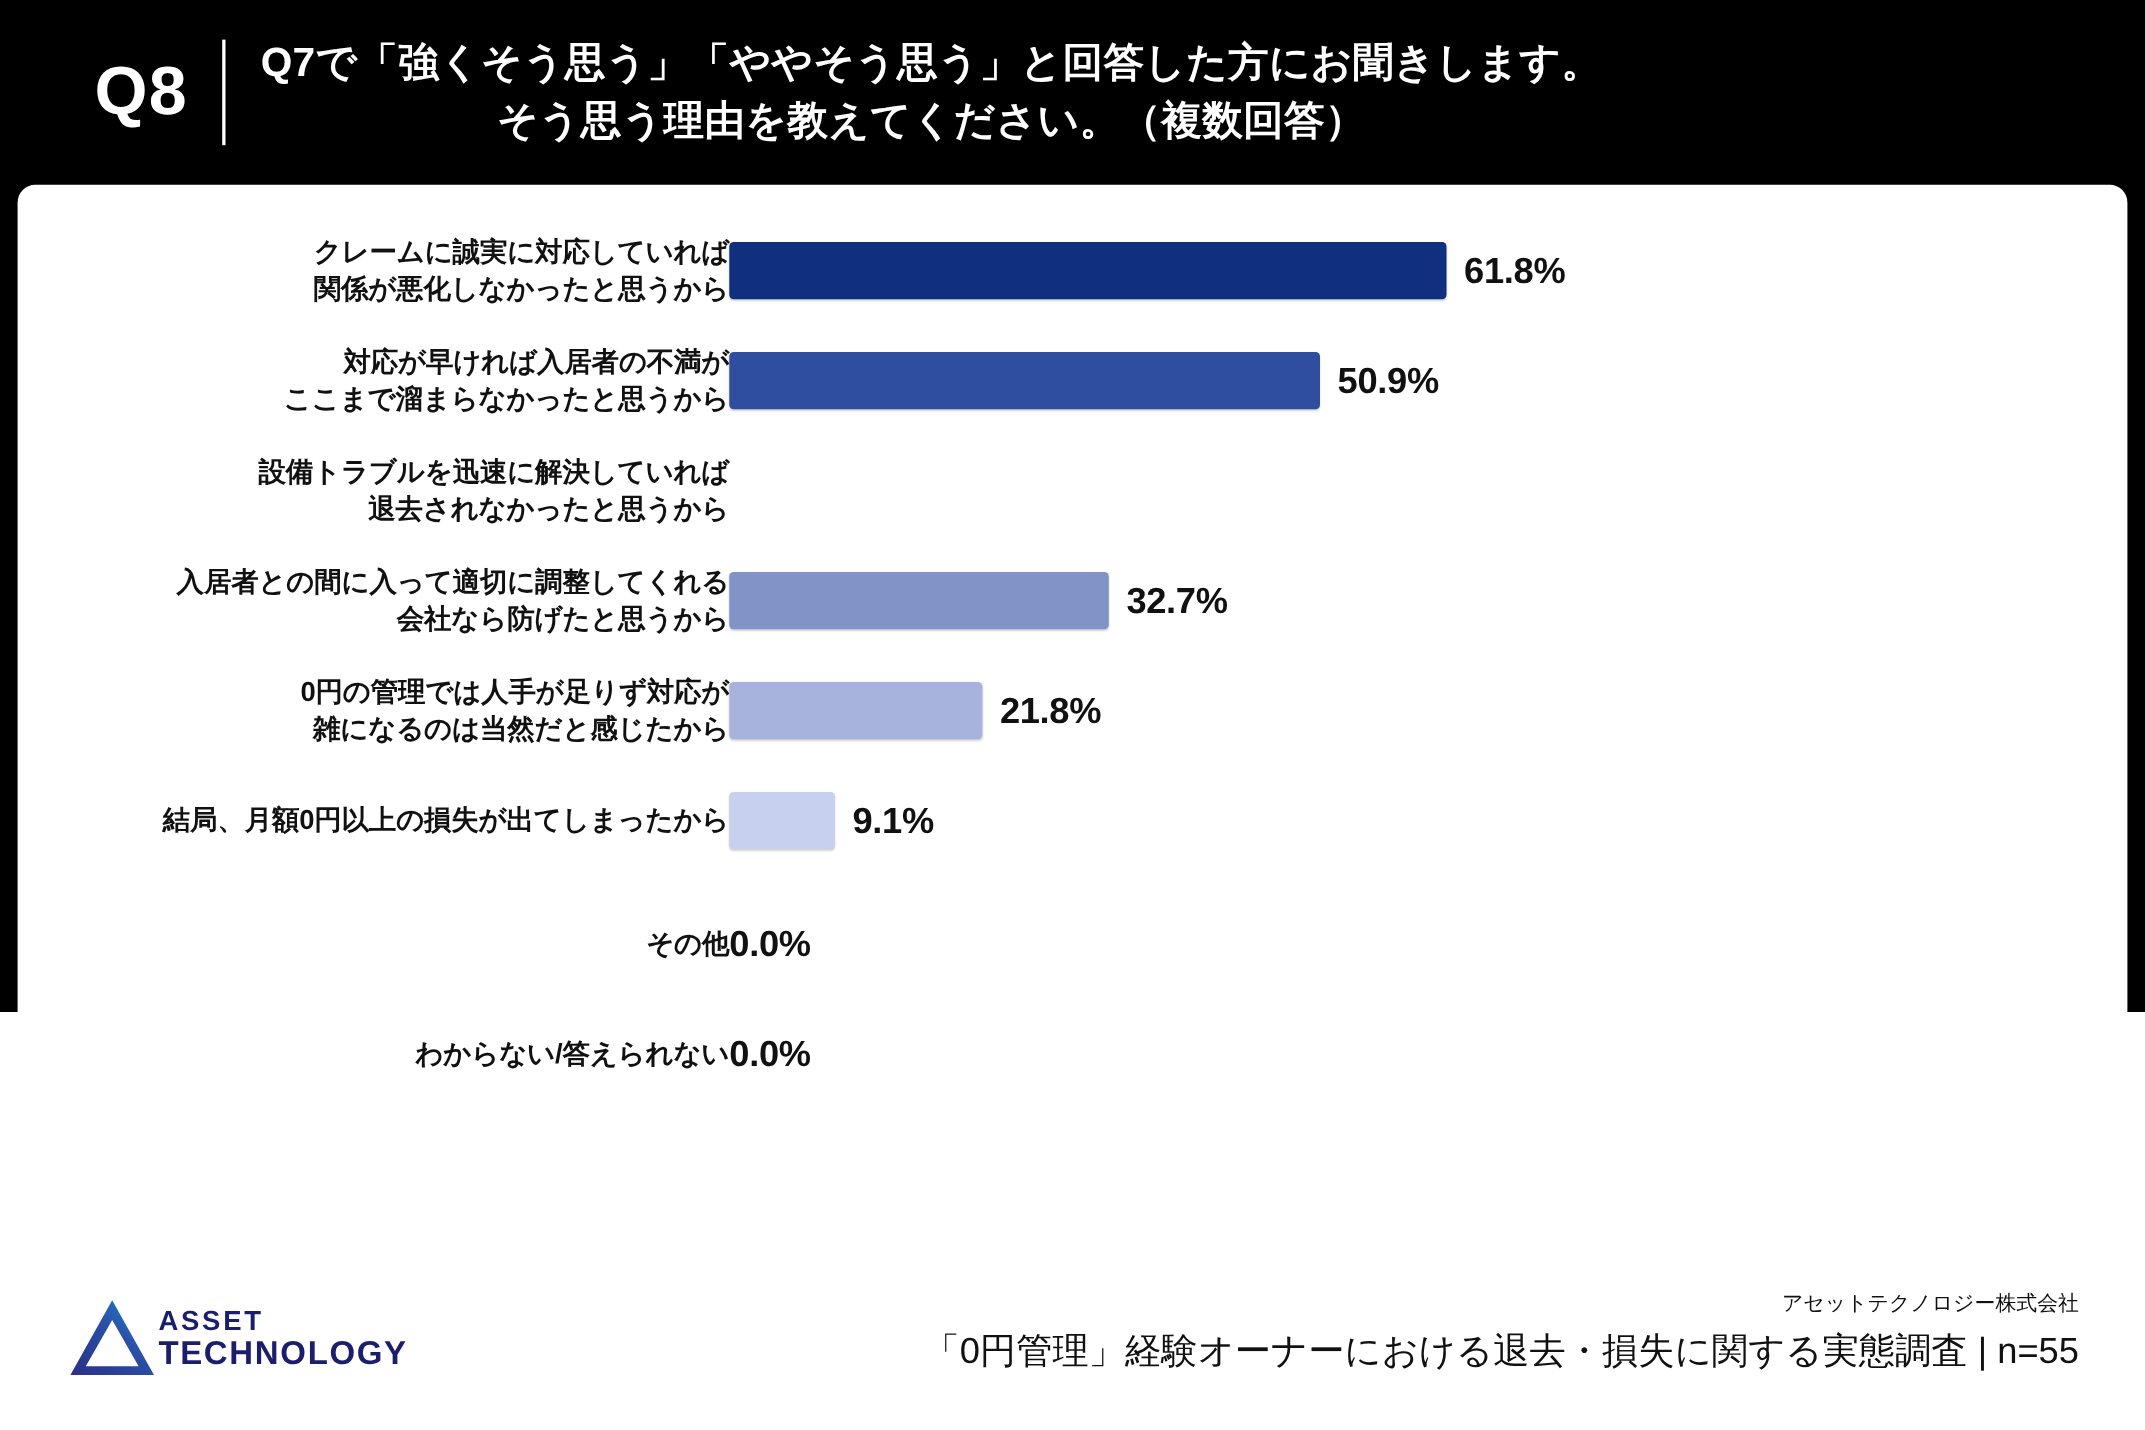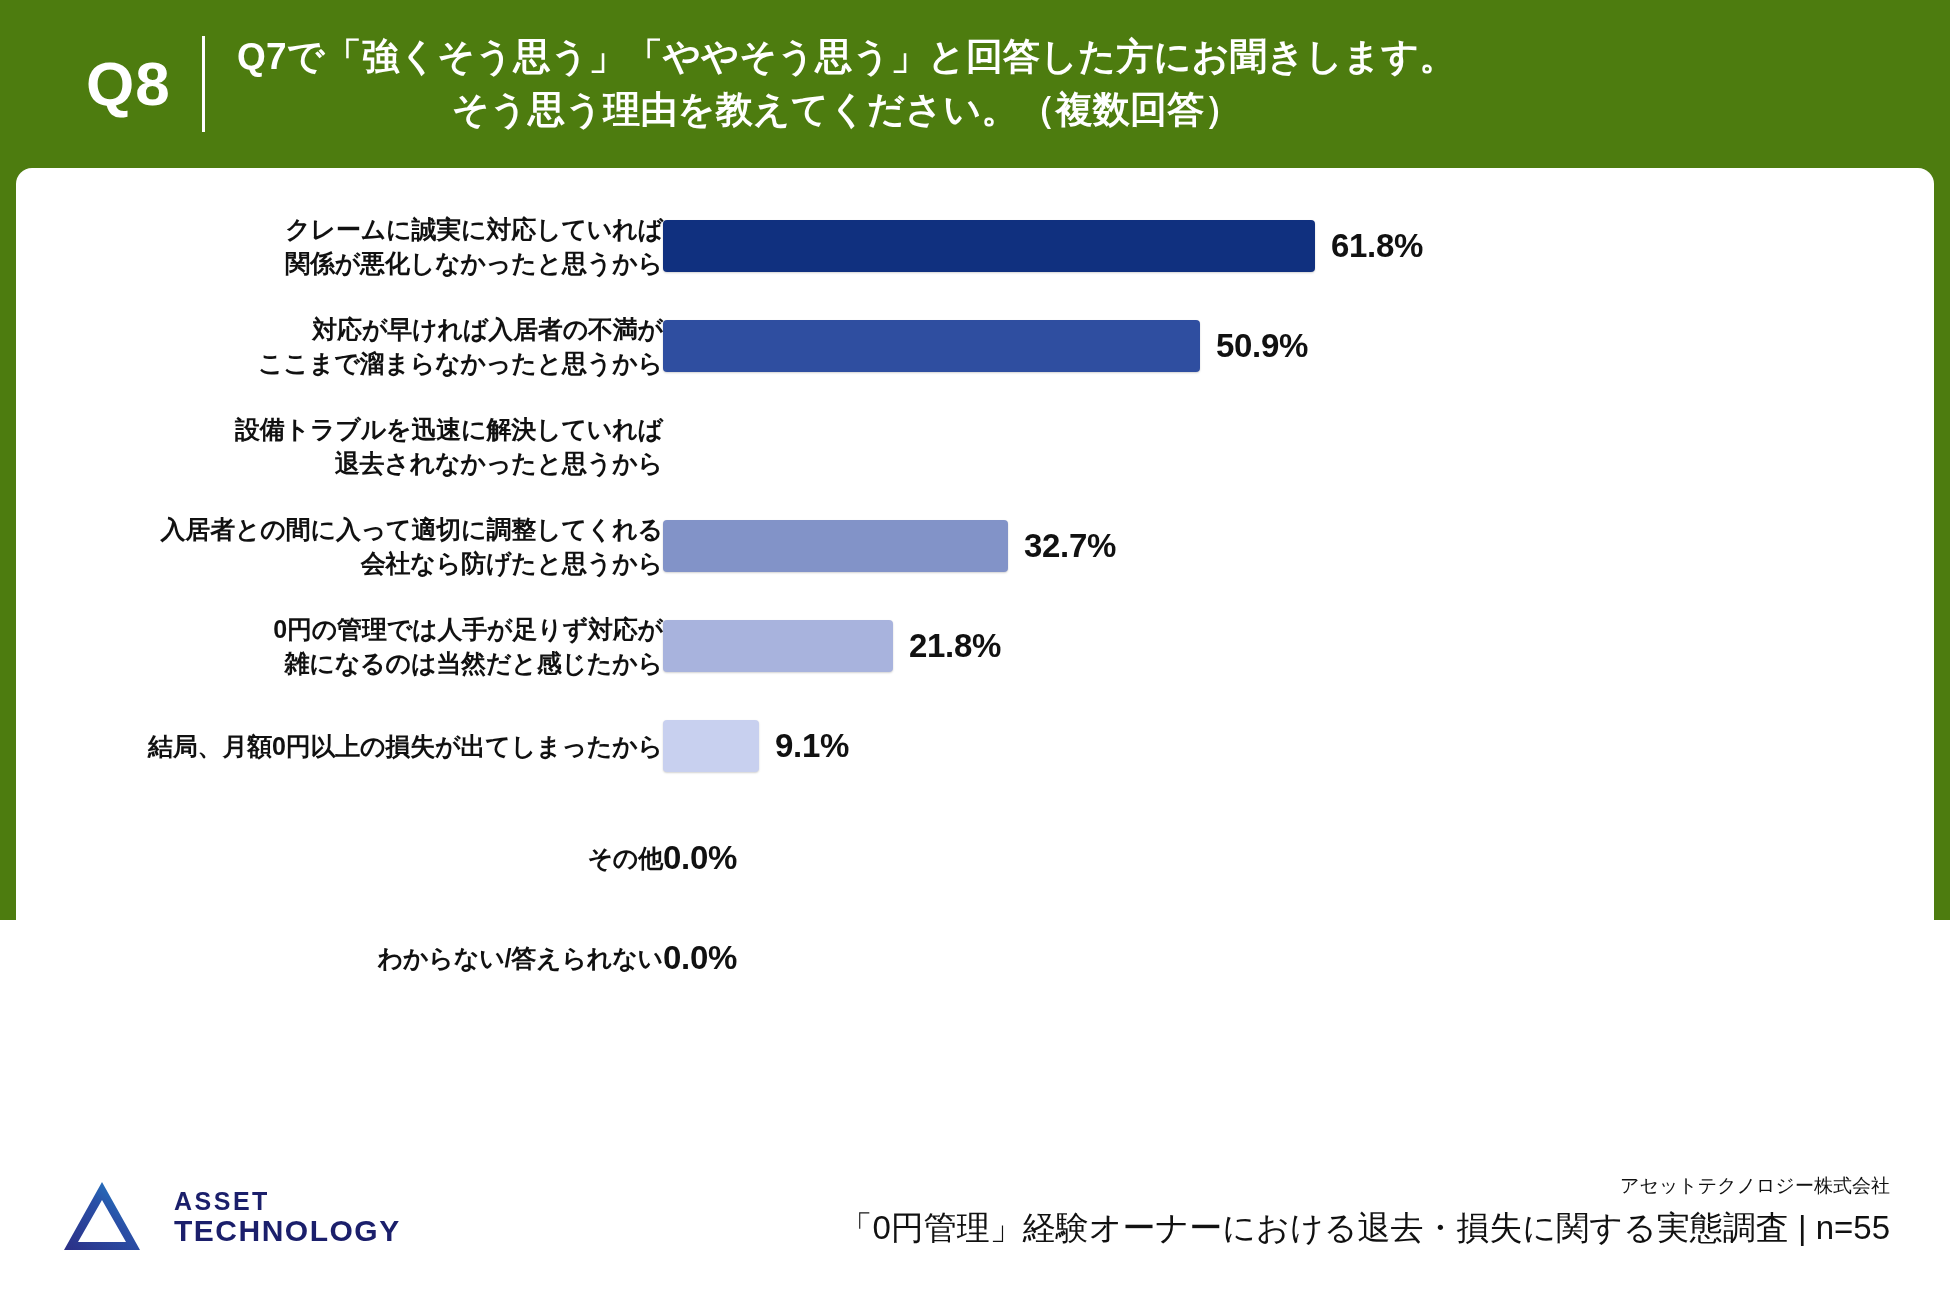--- a/index.html
+++ b/index.html
@@ -11,21 +11,21 @@
     height: 1300px;
     background: #ffffff;
     font-family: "Liberation Sans", "DejaVu Sans", sans-serif;
     overflow: hidden;
   }
 
   #root {
     position: relative;
     width: 1950px;
     height: 920px;
-    background: #4d7c0f;
+    background: #000000;
     box-sizing: border-box;
   }
 
   
   .header {
     position: absolute;
     left: 0;
     top: 0;
     width: 1950px;
     height: 168px;
@@ -139,21 +139,21 @@
     bottom: 0;
     width: 1918px;
     height: 160px;
   }
   .logo {
     position: absolute;
     left: 44px;
     bottom: 30px;
     display: flex;
     align-items: center;
-    gap: 30px;
+    gap: 0;
   }
   .logo-mark {
     width: 84px;
     height: 78px;
     flex: 0 0 auto;
   }
   .logo-text {
     display: flex;
     flex-direction: column;
     line-height: 1.0;

